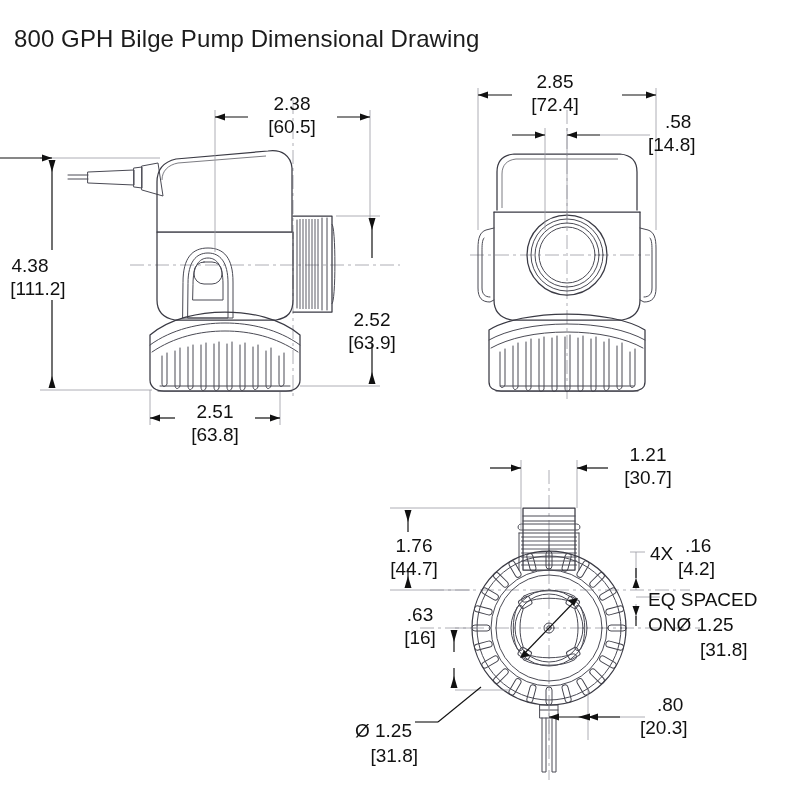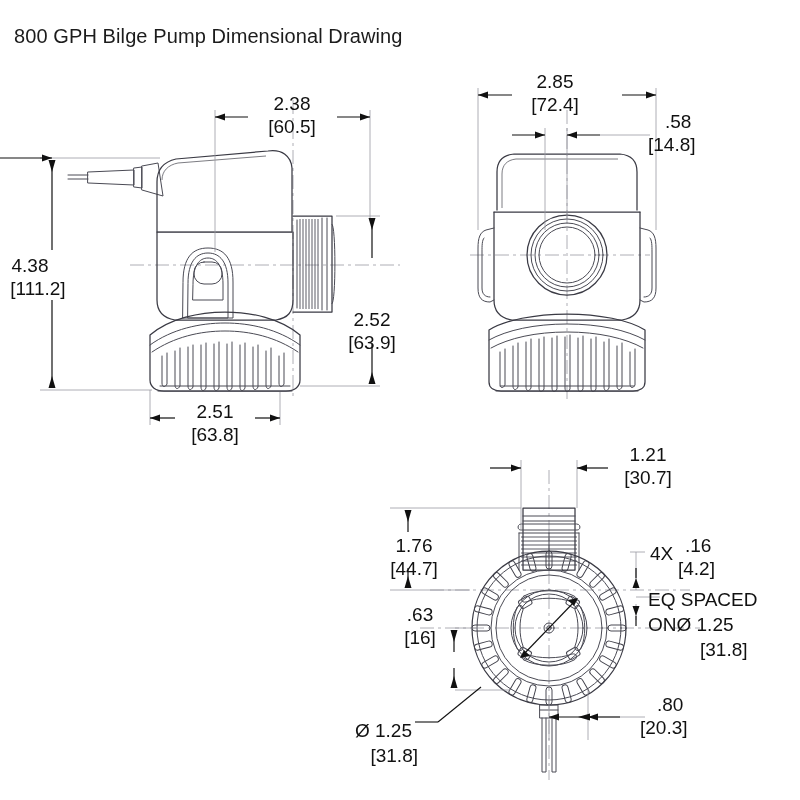--- a/index.html
+++ b/index.html
@@ -12,21 +12,21 @@
     height: 800px;
     position: relative;
     font-family: "Liberation Sans", sans-serif;
     color: #1a1a1a;
     overflow: hidden;
   }
   #page-title {
     position: absolute;
     left: 14px;
     top: 25px;
-    font-size: 20px;
+    font-size: 24px;
     letter-spacing: 0.1px;
     color: #1c1c1c;
     white-space: nowrap;
   }
   #drawing-canvas {
     position: absolute;
     left: 0;
     top: 0;
     width: 800px;
     height: 800px;

